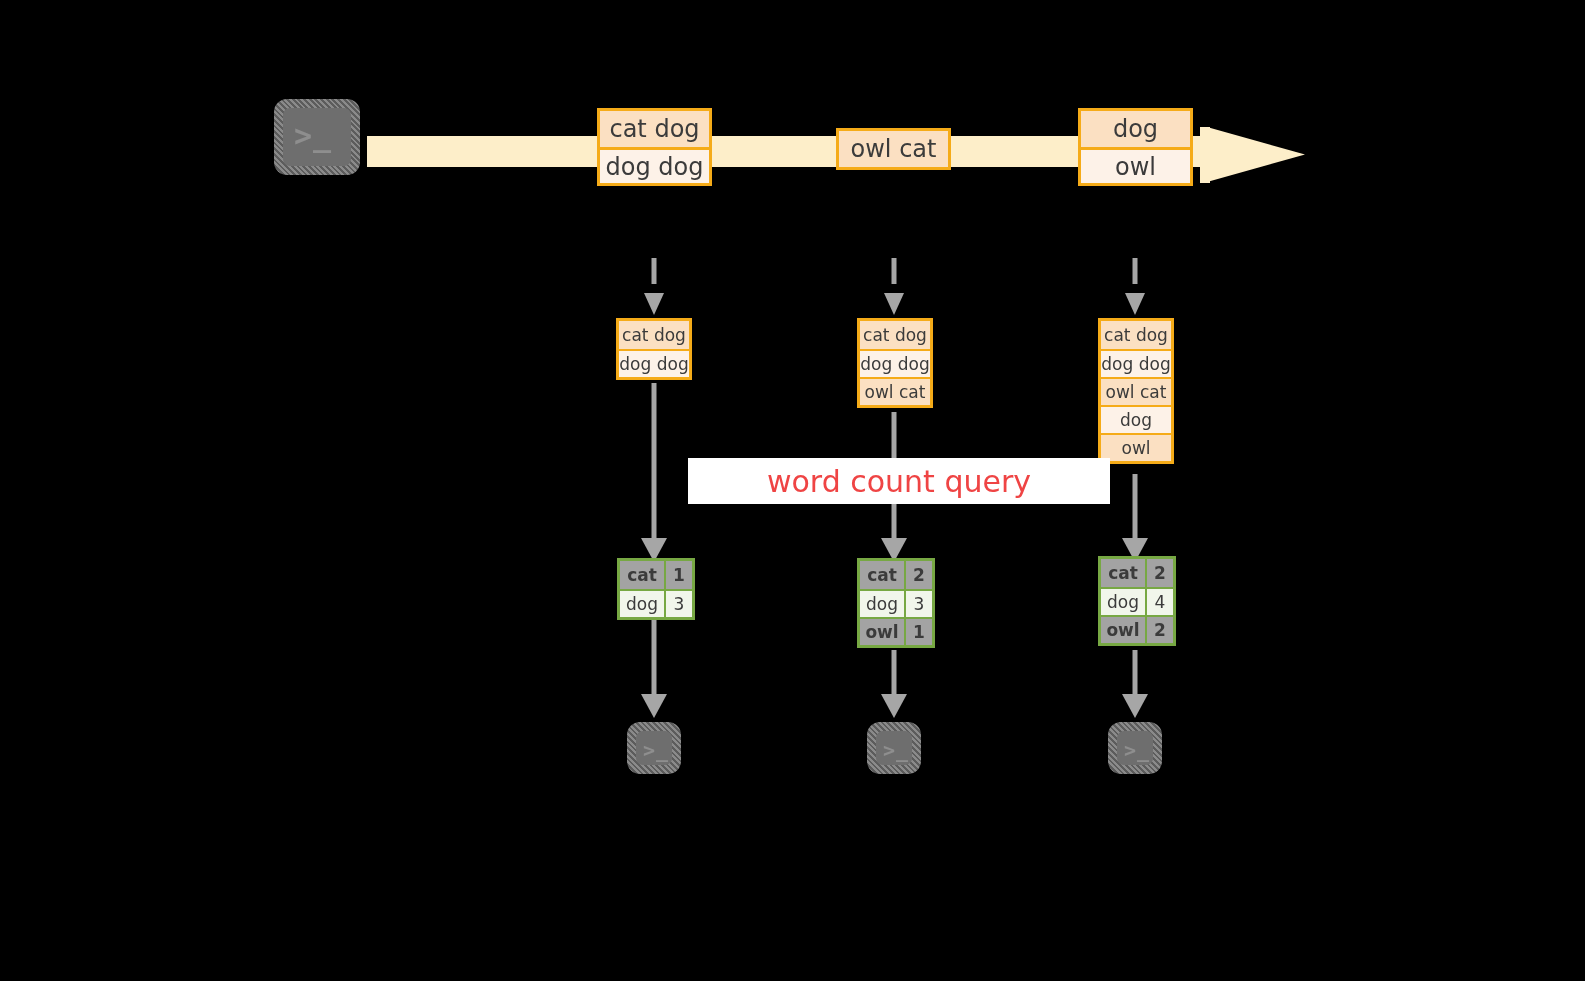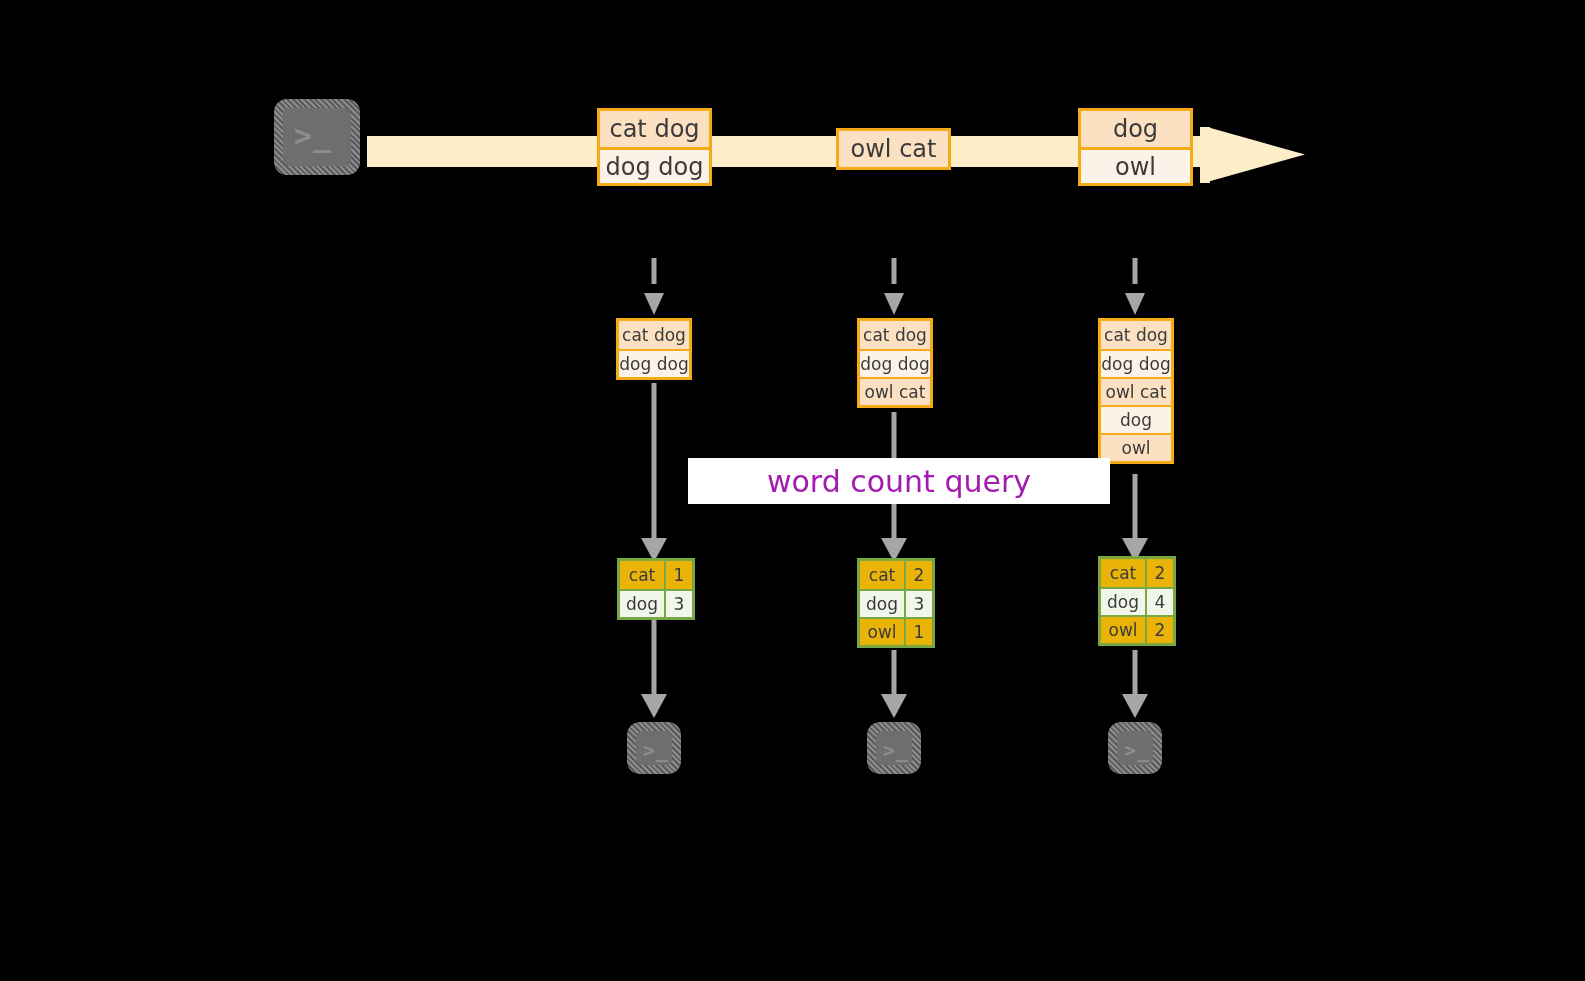--- a/index.html
+++ b/index.html
@@ -127,33 +127,33 @@
     box-sizing: border-box;
     display: flex;
     align-items: center;
     justify-content: center;
     font-size: 17px;
     color: #3b3b3b;
     white-space: nowrap;
   }
   .gtable .gc.key { width: 44px; }
   .gtable .gc.val { width: 28px; border-left: 2px solid #77a843; }
-  .gtable .grow.alt1 .gc { background: #eab308; }
+  .gtable .grow.alt1 .gc { background: #a3a3a3; font-weight: bold; }
   .gtable .grow.alt2 .gc { background: #f1f6eb; }
 
   
   #query-label {
     position: absolute;
     box-sizing: border-box;
     background: #ffffff;
     display: flex;
     align-items: center;
     justify-content: center;
     font-size: 30px;
-    color: #a21caf;
+    color: #ef4444;
     z-index: 8;
     white-space: nowrap;
   }
 </style>
 </head>
 <body>
 
 <div id="canvas">
 
   <svg id="bg-svg" viewBox="0 0 1585 981" xmlns="http://www.w3.org/2000/svg">

